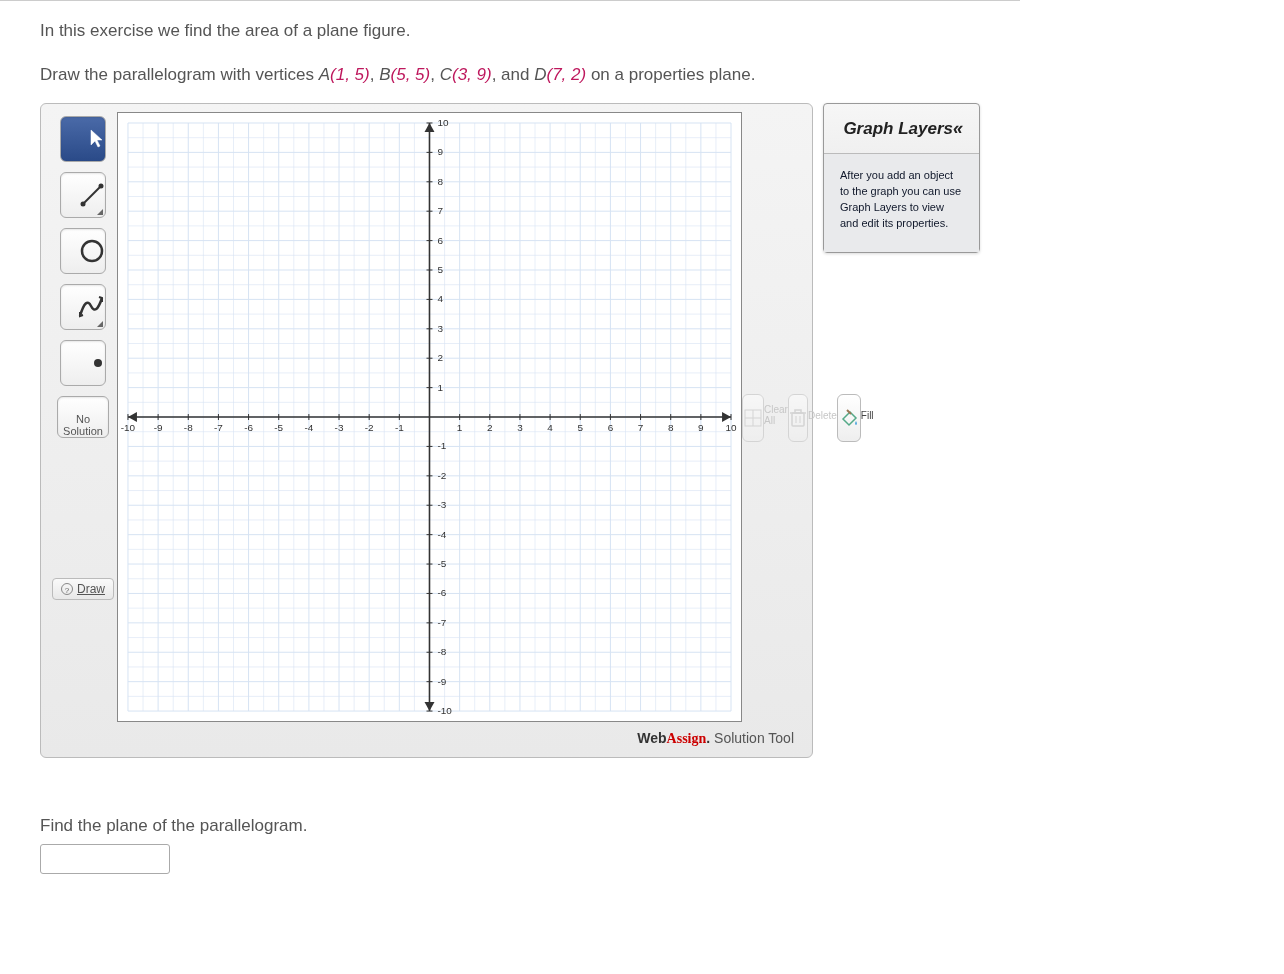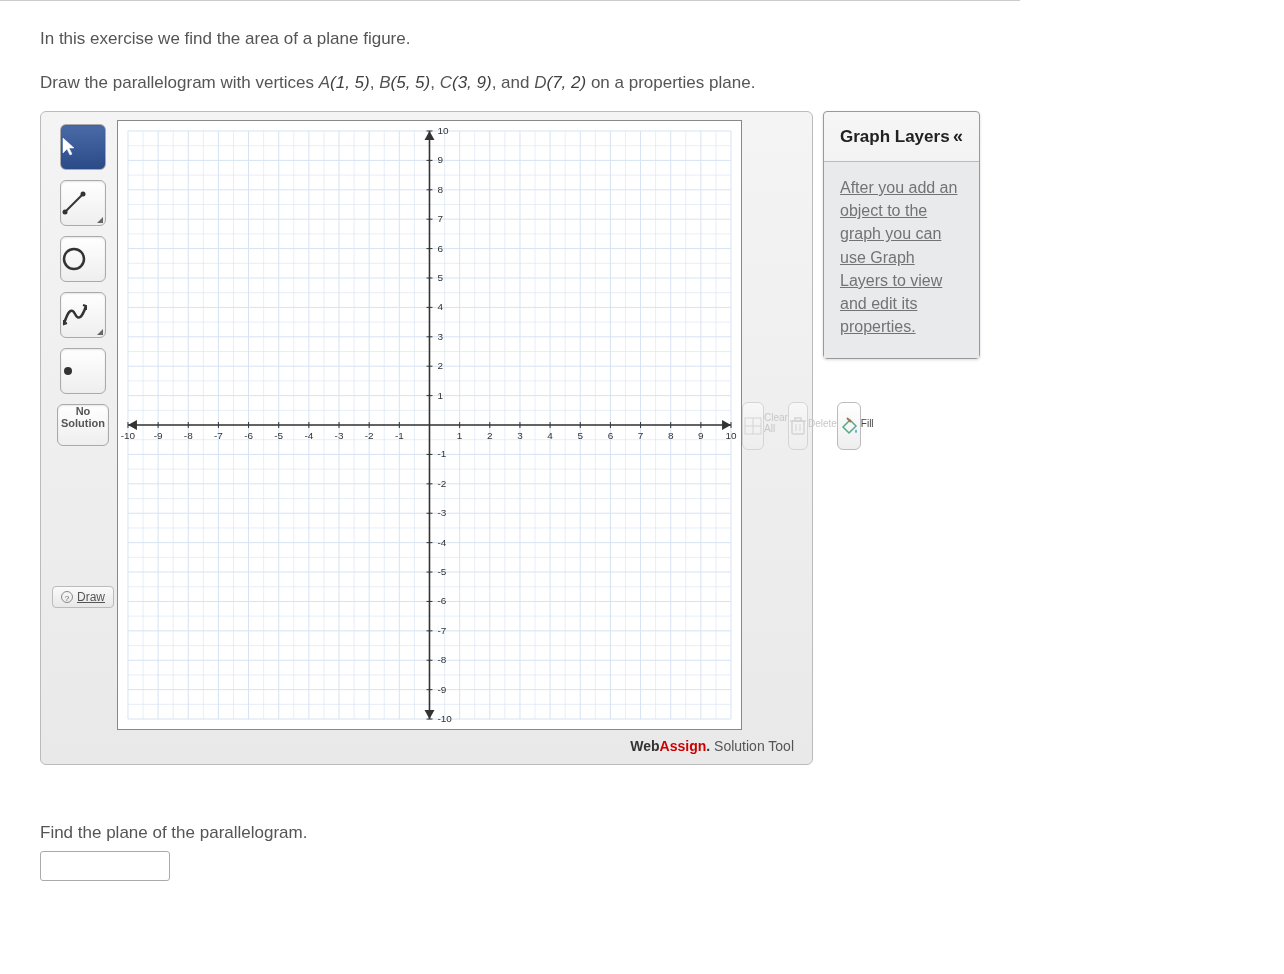--- a/index.html
+++ b/index.html
@@ -6,26 +6,26 @@
   body {
     margin: 0;
     padding: 0;
     font-family: Verdana, Arial, sans-serif;
     font-size: 16px;
     background: #fff;
     color: #333;
   }
   .page {
     border-top: 1px solid #ccc;
-    padding: 28px 40px;
+    padding: 20px 40px;
     width: 1020px;
   }
   .intro-text { color: #555; font-size: 17px; margin-bottom: 24px; }
   .prompt-text { color: #555; font-size: 17px; margin-bottom: 18px; }
-  .prompt-text .pt-a { color: #404040; font-style: italic; }
+  .prompt-text .pt-a { color: #be185d; font-style: italic; }
   .prompt-text .pt-label { font-style: italic; }
 
   .tool-row { display: flex; align-items: flex-start; }
 
   .graph-widget {
     width: 790px;
     border: 1px solid #bbb;
     border-radius: 6px;
     background: linear-gradient(#f4f4f4,#e9e9e9);
     padding: 8px;
@@ -38,25 +38,24 @@
     flex-direction: column;
     align-items: center;
     padding-top: 4px;
   }
   .tool-btn {
     width: 46px; height: 46px;
     border: 1px solid #aaa;
     border-radius: 6px;
     background: linear-gradient(#fff,#eee);
     margin-bottom: 10px;
-    display: flex; align-items: center; justify-content: flex-start;
+    display: flex; align-items: center; justify-content: flex-end;
     box-shadow: 0 1px 2px rgba(0,0,0,.1) inset;
     font-size: 20px;
     cursor: pointer;
-    font-weight: bold;
   }
   .tool-btn.active { background: linear-gradient(#4a6aa8,#2a4a88); }
   .tool-btn.small-text { font-size: 11px; color:#555; flex-direction:column; line-height:1.1; width:52px; height:42px; text-align:center; }
   .tool-corner {
     position:absolute; right:2px; bottom:2px;
     width:0;height:0;border-left:6px solid transparent;border-bottom:6px solid #666;
   }
   .help-link {
     margin-top: 130px;
     font-size: 12px;
@@ -95,43 +94,42 @@
   .rt-label { font-size:10px;color:#c7c7c7;margin-bottom:10px; }
   .rt-label.dark { color:#444; }
 
   .footer-brand {
     text-align: right;
     padding: 8px 10px 2px;
     font-size: 14px;
     color: #555;
   }
   .footer-brand .wa-b { font-weight: bold; color:#333; }
-  .footer-brand .wa-r { font-weight: bold; color:#c00; }
+  .footer-brand .wa-r { font-weight: bold; color:#c00;font-family:Liberation Serif, serif; }
 
   .layers-panel {
     margin-left: 10px;
     width: 400px;
     border: 1px solid #999;
     border-radius: 4px;
     background: linear-gradient(#f6f6f6,#e4e4e4);
     box-shadow: 0 1px 3px rgba(0,0,0,.15);
   }
   .lp-header {
-    display:flex;align-items:center;justify-content:space-between;
+    display:flex;align-items:center;justify-content:flex-end;
     padding: 14px 16px;
     border-bottom:1px solid #bbb;
-    font-weight:bold;font-size:17px;color:#222;
+    font-weight:bold;font-size:17px;color:#222;font-style:italic;
   }
   .lp-body {
     padding: 14px 16px 20px;
-    font-size: 16px;
-    color:#737373;
+    font-size: 11px;
+    color:#0f172a;
     line-height:1.45;
     background:#e9eaec;
-    text-decoration:underline;
   }
   .collapse-chevron { font-size:18px;font-weight:bold;cursor:pointer; }
 
   .question-below { margin-top: 58px; color:#555; font-size:17px; }
   .answer-input {
     width: 130px; height: 30px;
     border: 1px solid #aaa;
     border-radius: 3px;
     margin-top: 8px;
     padding: 3px 6px;

